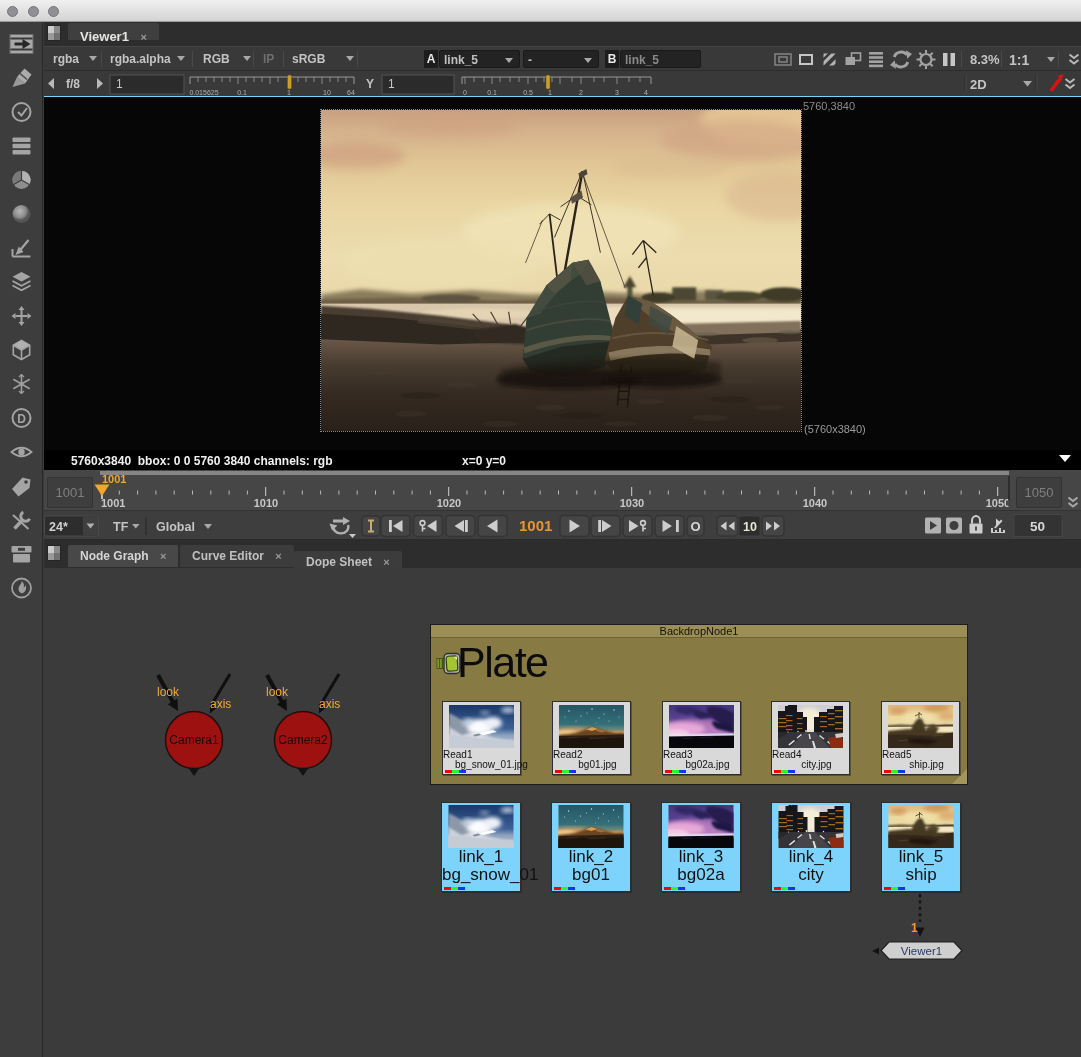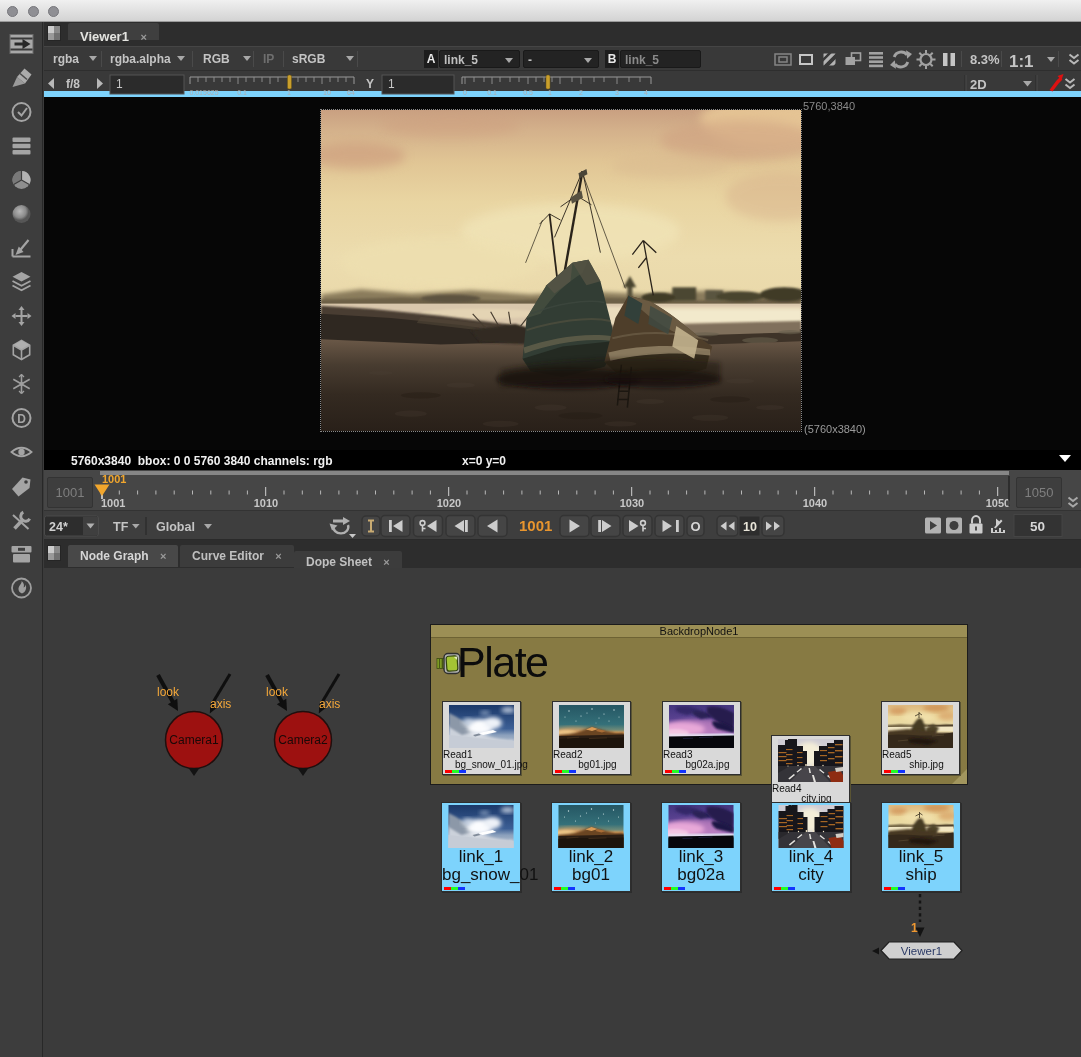--- a/index.html
+++ b/index.html
@@ -10,21 +10,21 @@
 .tl { position:absolute; top:5.5px; width:11px; height:11px; border-radius:50%; background:#8f8f94; border:1px solid #77777c; }
 #title-text { position:absolute; top:3px; left:0; width:100%; text-align:center; font-size:13px; color:#3f3f3f; }
 
 #sidebar { left:0; top:22px; width:43px; height:1035px; background:#3d3d3d; border-right:1px solid #282828; }
 
 #tabbar1 { left:44px; top:22px; width:1037px; height:24px; background:#2d2d2d; }
 .paneicon { position:absolute; width:14px; height:16px; border:1px solid #252525; background:linear-gradient(180deg,#cccccc 50%,#9a9a9a 50%) no-repeat left/50% 100%, linear-gradient(180deg,#8a8a8a 50%,#717171 50%) no-repeat right/50% 100%; }
 .tab { position:absolute; top:8px; height:16px; font-size:12px; font-weight:bold; color:#d6d6d6; padding:1px 12px 0 12px; border-radius:2px 2px 0 0; }
 .tab .x { color:#9a9a9a; font-weight:bold; margin-left:8px; font-size:11px; }
 #row1 { left:44px; top:46px; width:1037px; height:25px; background:#393939; border-top:1px solid #454545; border-bottom:1px solid #2e2e2e; }
-#row2 { left:44px; top:71px; width:1037px; height:26px; background:#393939; border-bottom:6px solid #7dd3fc; }
+#row2 { left:44px; top:71px; width:1037px; height:26px; background:#393939; border-bottom:1px solid #7dd3fc; }
 .ddtext { position:absolute; top:5px; font-size:12px; font-weight:bold; color:#c4c4c4; }
 .darr { position:absolute; width:0; height:0; border-left:4px solid transparent; border-right:4px solid transparent; border-top:5px solid #a8a8a8; }
 .vsep { position:absolute; top:4px; height:16px; width:1px; background:#2a2a2a; border-right:1px solid #4a4a4a; }
 .abbox { position:absolute; top:3px; height:18px; background:#232323; border:1px solid #191919; border-radius:2px; font-size:12px; font-weight:bold; color:#c0c0c0; padding:2px 4px; }
 .badge { position:absolute; top:3px; height:18px; width:14px; background:#1d1d1d; color:#e8e8e8; font-size:12px; font-weight:bold; text-align:center; padding-top:2px; }
 
 #viewer { left:44px; top:97px; width:1037px; height:353px; background:#060606; }
 #vimg { left:321px; top:110px; width:480px; height:321px; outline:1px dotted #888; }
 .vlabel { position:absolute; font-size:11px; color:#8a8a8a; }
 
@@ -237,21 +237,21 @@
       <path d="M0,-9.5 V-6 M0,9.5 V6 M-9.5,0 H-6 M9.5,0 H6 M-6.7,-6.7 L-4.2,-4.2 M6.7,6.7 L4.2,4.2 M-6.7,6.7 L-4.2,4.2 M6.7,-6.7 L4.2,-4.2" stroke-width="2"></path>
     </g>
     <g transform="translate(177,12.5)" fill="#c6c6c6">
       <rect x="-6" y="-6.5" width="4.5" height="13"></rect>
         <rect x="1.5" y="-6.5" width="4.5" height="13"></rect>
     </g>
   </svg>
   <div class="vsep" style="left:917px;"></div>
   <div class="ddtext" style="left:926px; font-size:13px;">8.3%</div>
   <div class="vsep" style="left:957px;"></div>
-  <div class="ddtext" style="left:965px; font-size:17px;text-align:center;">1:1</div>
+  <div class="ddtext" style="left:965px; font-size:14px;text-align:center;">1:1</div>
   <div class="darr" style="left:1003px; top:10px;"></div>
   <div class="vsep" style="left:1014px;"></div>
   <svg style="position:absolute; left:1024px; top:6px;" width="12" height="13" viewBox="0 0 12 13">
     <path d="M1.5,1.5 L6,5 L10.5,1.5 M1.5,7 L6,10.5 L10.5,7" fill="none" stroke="#b8b8b8" stroke-width="2"></path>
   </svg>
 </div>
 
 <div id="row2" class="abs">
   <svg style="position:absolute; left:0; top:0;" width="1037" height="26" viewBox="0 0 1037 26">
     <path d="M10,7 L4,12.5 L10,18 Z" fill="#b8b8b8"></path>
@@ -836,21 +836,21 @@
       <use href="#th-bg02"></use>
     </svg>
   <div class="t1">Read3</div>
     <div class="t2">bg02a.jpg</div>
   <div class="chips">
       <span class="c-r"></span>
       <span class="c-g"></span>
       <span class="c-b"></span>
     </div>
 </div>
-<div class="rnode" style="left:771px; top:701px;margin-top:34px;">
+<div class="rnode" style="left:771px; top:701px;">
   <svg class="thumb" width="65" height="43">
       <use href="#th-city"></use>
     </svg>
   <div class="t1">Read4</div>
     <div class="t2">city.jpg</div>
   <div class="chips">
       <span class="c-r"></span>
       <span class="c-g"></span>
       <span class="c-b"></span>
     </div>

